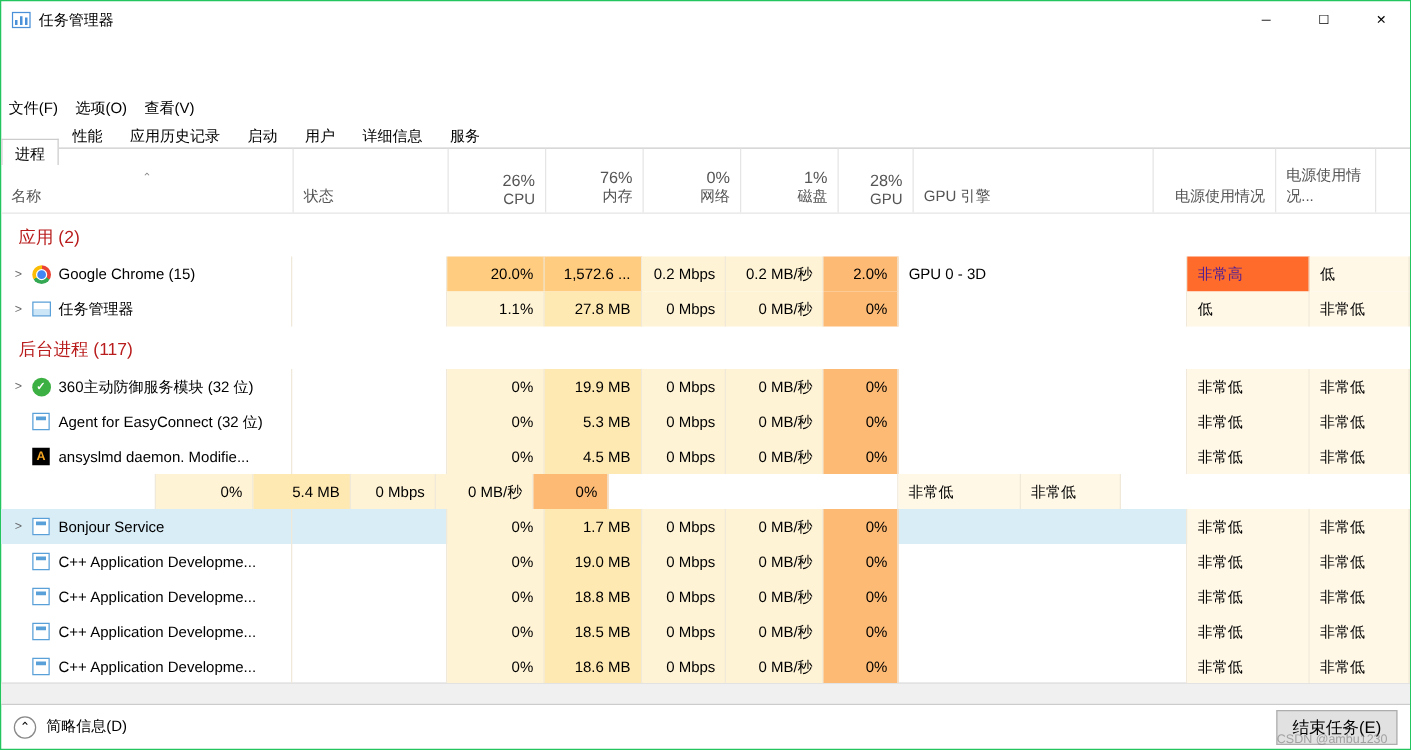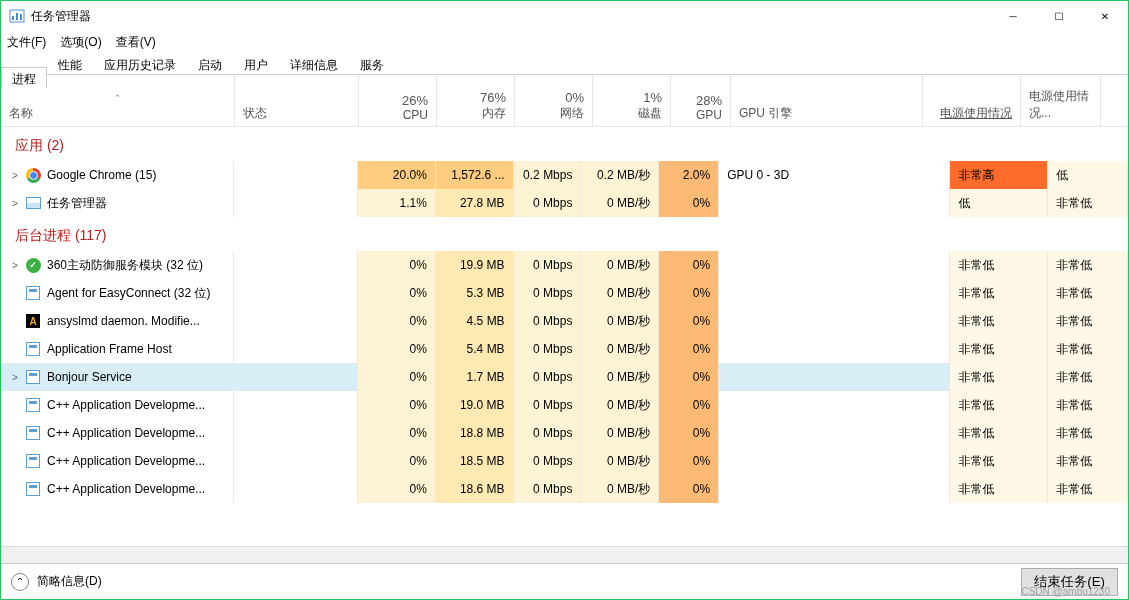--- a/index.html
+++ b/index.html
@@ -3,39 +3,39 @@
   <meta charset="utf-8">
   <style>
     * { margin: 0; padding: 0; box-sizing: border-box; font-family: "Microsoft YaHei", "Segoe UI", sans-serif; }
     body { background: #f0f0f0; display: flex; align-items: flex-start; justify-content: flex-start; }
     .window { width: 1129px; height: 600px; background: #fff; border: 1px solid #22c55e; display: flex; flex-direction: column; position: relative; }
     .titlebar { height: 30px; display: flex; align-items: center; padding: 0 0 0 8px; }
     .titlebar .app-icon { width: 16px; height: 16px; margin-right: 6px; }
     .titlebar .title { font-size: 12px; flex: 1; color: #000; }
     .win-controls { display: flex; height: 30px; }
     .win-btn { width: 46px; height: 30px; display: flex; align-items: center; justify-content: center; font-size: 10px; cursor: default; }
-    .menubar { height: 22px; display: flex; align-items: center; padding: 0 6px; font-size: 12px; }
+    .menubar { height: 22px; display: flex; align-items: center; padding: 0 6px; font-size: 12px; margin-top: 44px; }
     .menubar span { margin-right: 14px; cursor: default; }
     .tabs { display: flex; border-bottom: 1px solid #ccc; font-size: 12px; height: 22px; }
     .tab { padding: 3px 10px; border: 1px solid transparent; border-bottom: none; cursor: default; position: relative; }
     .tab.active { border-color: #ccc; background: #fff; top: 14px; }
     .header-row { display: flex; height: 52px; border-bottom: 1px solid #e5e5e5; font-size: 12px; color: #555; }
     .header-row .hcell { border-right: 1px solid #e5e5e5; padding: 4px 8px; display: flex; flex-direction: column; justify-content: flex-end; }
     .header-row .hcell.right { align-items: flex-end; }
     .header-row .pct { color: #555; font-size: 13px; }
     .header-row .sort-arrow { text-align: center; color: #888; font-size: 9px; height: 12px; }
     .hname { width: 234px; }
     .hstatus { width: 124px; }
     .hcpu { width: 78px; }
     .hmem { width: 78px; }
     .hnet { width: 78px; }
     .hdisk { width: 78px; }
     .hgpu { width: 60px; }
     .hgpuengine { width: 192px; }
-    .hpower { width: 98px; text-decoration: underline; }
+    .hpower { width: 98px; }
     .hpowertrend { width: 80px; }
     
     .content { flex: 1; overflow-y: auto; overflow-x: auto; font-size: 12px; position: relative; }
     .group-header { color: #b91c1c; font-size: 14px; padding: 10px 8px 6px 14px; }
     .row { display: flex; height: 28px; align-items: stretch; }
     .row.selected { background: #d9edf7 !important; }
     .cell { border-right: 1px solid #f0e8d8; display: flex; align-items: center; padding: 0 8px; overflow: hidden; white-space: nowrap; text-overflow: ellipsis; }
     .cell.right { justify-content: flex-end; }
     .cname { width: 234px; }
     .cstatus { width: 124px; }
@@ -45,21 +45,21 @@
     .cdisk { width: 78px; background: #fff3d6; }
     .cgpu { width: 60px; background: #fdba74; }
     .cgpuengine { width: 232px; }
     .cpower { width: 98px; background: #fff8e7; }
     .cpowertrend { width: 80px; background: #fff8e7; }
     .cname .expander { width: 12px; display: inline-block; text-align: center; color: #666; font-size: 10px; }
     .cname .picon { width: 16px; height: 16px; margin: 0 6px 0 4px; display: inline-flex; align-items: center; justify-content: center; font-size: 11px; }
     
     .chrome-row .ccpu { background: #ffcc80; }
     .chrome-row .cmem { background: #ffcc80; }
-    .chrome-row .cpower { background: #ff6b2b; color: #000000; }
+    .chrome-row .cpower { background: #ff6b2b; color: #4c1d95; }
     
     .footer { height: 36px; border-top: 1px solid #ccc; display: flex; align-items: center; padding: 0 10px; font-size: 12px; justify-content: space-between; }
     .footer .left { display: flex; align-items: center; gap: 8px; }
     .footer .expand-circle { width: 18px; height: 18px; border: 1px solid #888; border-radius: 50%; display: flex; align-items: center; justify-content: center; font-size: 10px; }
     .footer .end-task { padding: 4px 12px; border: 1px solid #adadad; background: #e1e1e1; cursor: default; }
     .scroll-x { height: 17px; background: #f0f0f0; border-top: 1px solid #ddd; }
     .watermark { position: absolute; bottom: 2px; right: 18px; font-size: 10px; color: rgba(120,120,120,0.6); pointer-events: none; z-index: 10; }
     .chrome-circle { width: 15px; height: 15px; border-radius: 50%; background: conic-gradient(#ea4335 0 120deg, #34a853 120deg 240deg, #fbbc05 240deg 360deg); position: relative; }
     .chrome-circle::after { content:""; position:absolute; top:3px; left:3px; width:9px; height:9px; background:#4285f4; border:1.5px solid #fff; border-radius:50%; box-sizing:border-box; }
     .tm-icon { width:15px; height:12px; border:1px solid #5aa0d8; background: linear-gradient(#fff 50%, #cde6f7 50%); }
@@ -234,27 +234,20 @@
         <div class="cell ccpu right">0%</div>
         <div class="cell cmem right">4.5 MB</div>
         <div class="cell cnet right">0 Mbps</div>
         <div class="cell cdisk right">0 MB/秒</div>
         <div class="cell cgpu right">0%</div>
         <div class="cell cgpuengine"></div>
         <div class="cell cpower">非常低</div>
         <div class="cell cpowertrend">非常低</div>
       </div>
       <div class="row">
-        <div class="cell cname">
-          <span class="expander"></span>
-          <span class="picon">
-            <div class="generic-app"></div>
-          </span>
-          <span>Application Frame Host</span>
-        </div>
         <div class="cell cstatus"></div>
         <div class="cell ccpu right">0%</div>
         <div class="cell cmem right">5.4 MB</div>
         <div class="cell cnet right">0 Mbps</div>
         <div class="cell cdisk right">0 MB/秒</div>
         <div class="cell cgpu right">0%</div>
         <div class="cell cgpuengine"></div>
         <div class="cell cpower">非常低</div>
         <div class="cell cpowertrend">非常低</div>
       </div>

